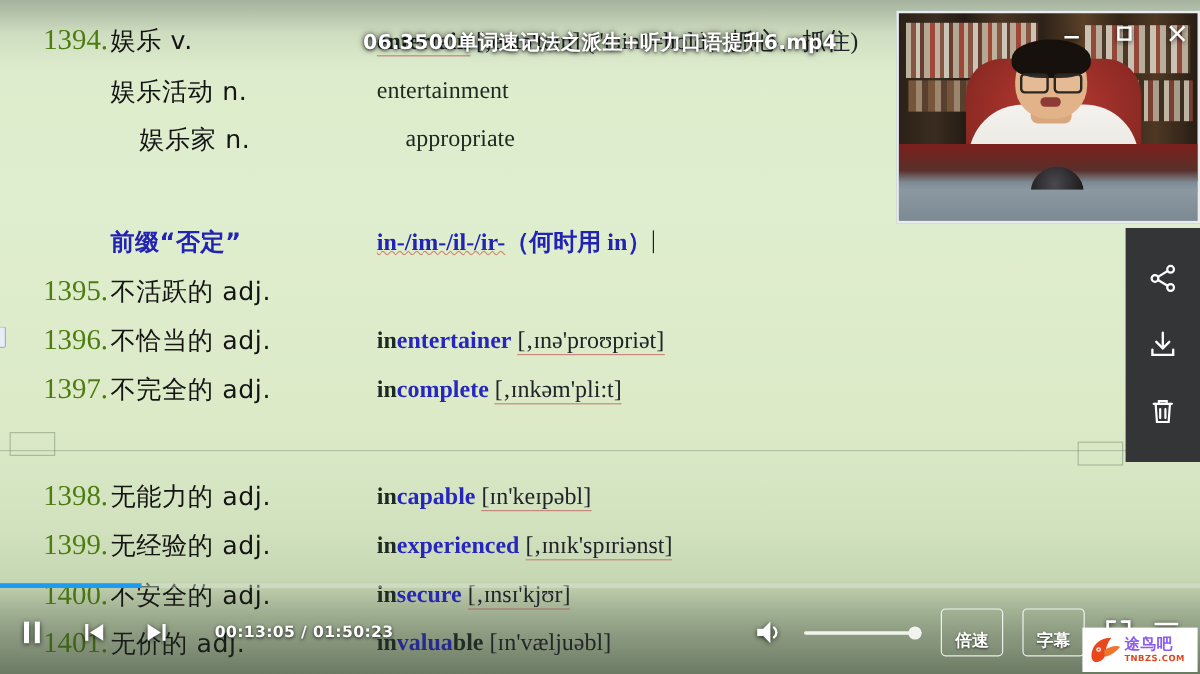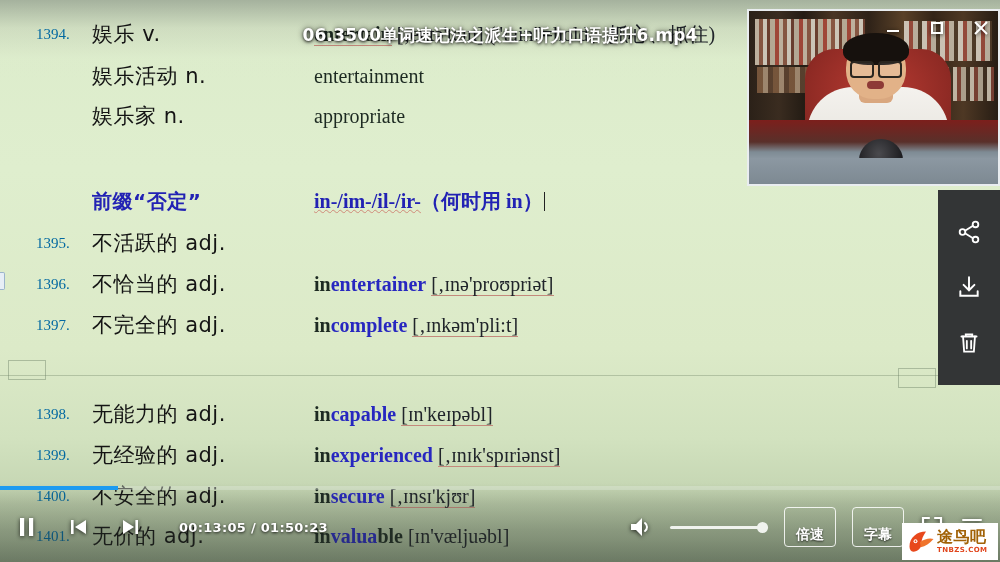--- a/index.html
+++ b/index.html
@@ -58,22 +58,22 @@
     position: absolute;
     left: 0; right: 0;
     height: 40px;
     display: flex;
     align-items: center;
     white-space: nowrap;
   }
   .col-num {
     width: 92px;
     padding-left: 36px;
-    font-size: 15px;
-    color: #0369a1;
+    font-size: 24px;
+    color: #4d7c0f;
     font-family: "Liberation Serif", serif;
   }
   .col-cn {
     width: 222px;
     font-size: 21px;
     color: #141414;
     font-family: "DejaVu Sans", "Liberation Sans", sans-serif;
     letter-spacing: 0.5px;
   }
   .col-en {
@@ -348,21 +348,21 @@
     right: 2px; bottom: 2px;
     width: 96px; height: 37px;
     background: #ffffff;
     display: flex; align-items: center;
     padding: 2px 3px;
     gap: 2px;
   }
   .wm-logo { width: 30px; height: 30px; flex: none; }
   .wm-text { display: flex; flex-direction: column; line-height: 1; }
   .wm-cn {
-    font-size: 16px; font-weight: bold; color: #a16207;
+    font-size: 13px; font-weight: bold; color: #8b5cf6;
     font-family: "DejaVu Sans", "Liberation Sans", sans-serif;
     letter-spacing: 0.5px;
   }
   .wm-en {
     font-size: 7px; font-weight: bold; color: #e0451c;
     font-family: "DejaVu Sans", "Liberation Sans", sans-serif;
     letter-spacing: 0.4px; margin-top: 2px;
   }
 </style>
 </head>
@@ -383,21 +383,21 @@
       <span class="col-cn">娱乐 v.</span>
       <span class="col-en"><span class="plain sq-straight">entertain</span> <span class="ipa">[‚entə'teɪn]</span><span class="ipa"> ("tain"=hold、抓心、抓住)</span></span>
     </div>
 
     <div class="row" style="top:56px;">
       <span class="col-num"></span>
       <span class="col-cn">娱乐活动 n.</span>
       <span class="col-en"><span class="plain" style="font-weight:normal;">entertainment</span></span>
     </div>
 
-    <div class="row" style="top:96px;">
+    <div class="row" style="top:96px;padding-left:24px;">
       <span class="col-num"></span>
       <span class="col-cn">娱乐家 n.</span>
       <span class="col-en"><span class="plain" style="font-weight:normal;">appropriate</span></span>
     </div>
 
     <div class="row heading" style="top:181px;">
       <span class="col-num"></span>
       <span class="col-cn">前缀“否定”</span>
       <span class="col-en"><span class="sq">in-/im-/il-/ir-</span><span>（何时用 in）</span><span class="caret"></span></span>
     </div>

